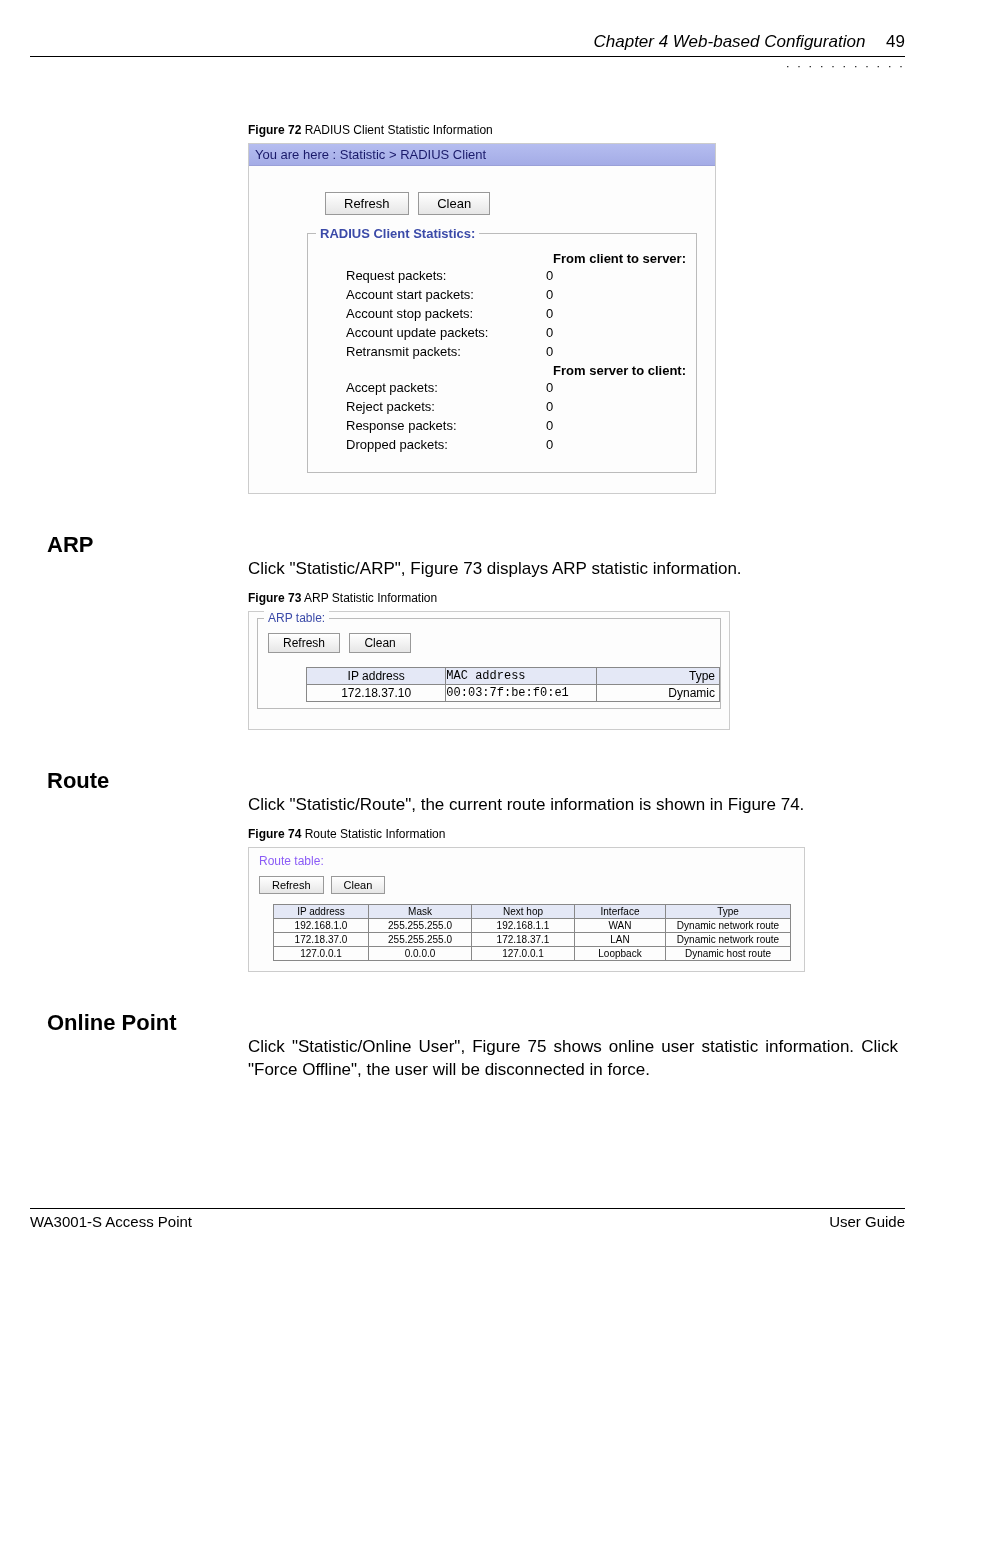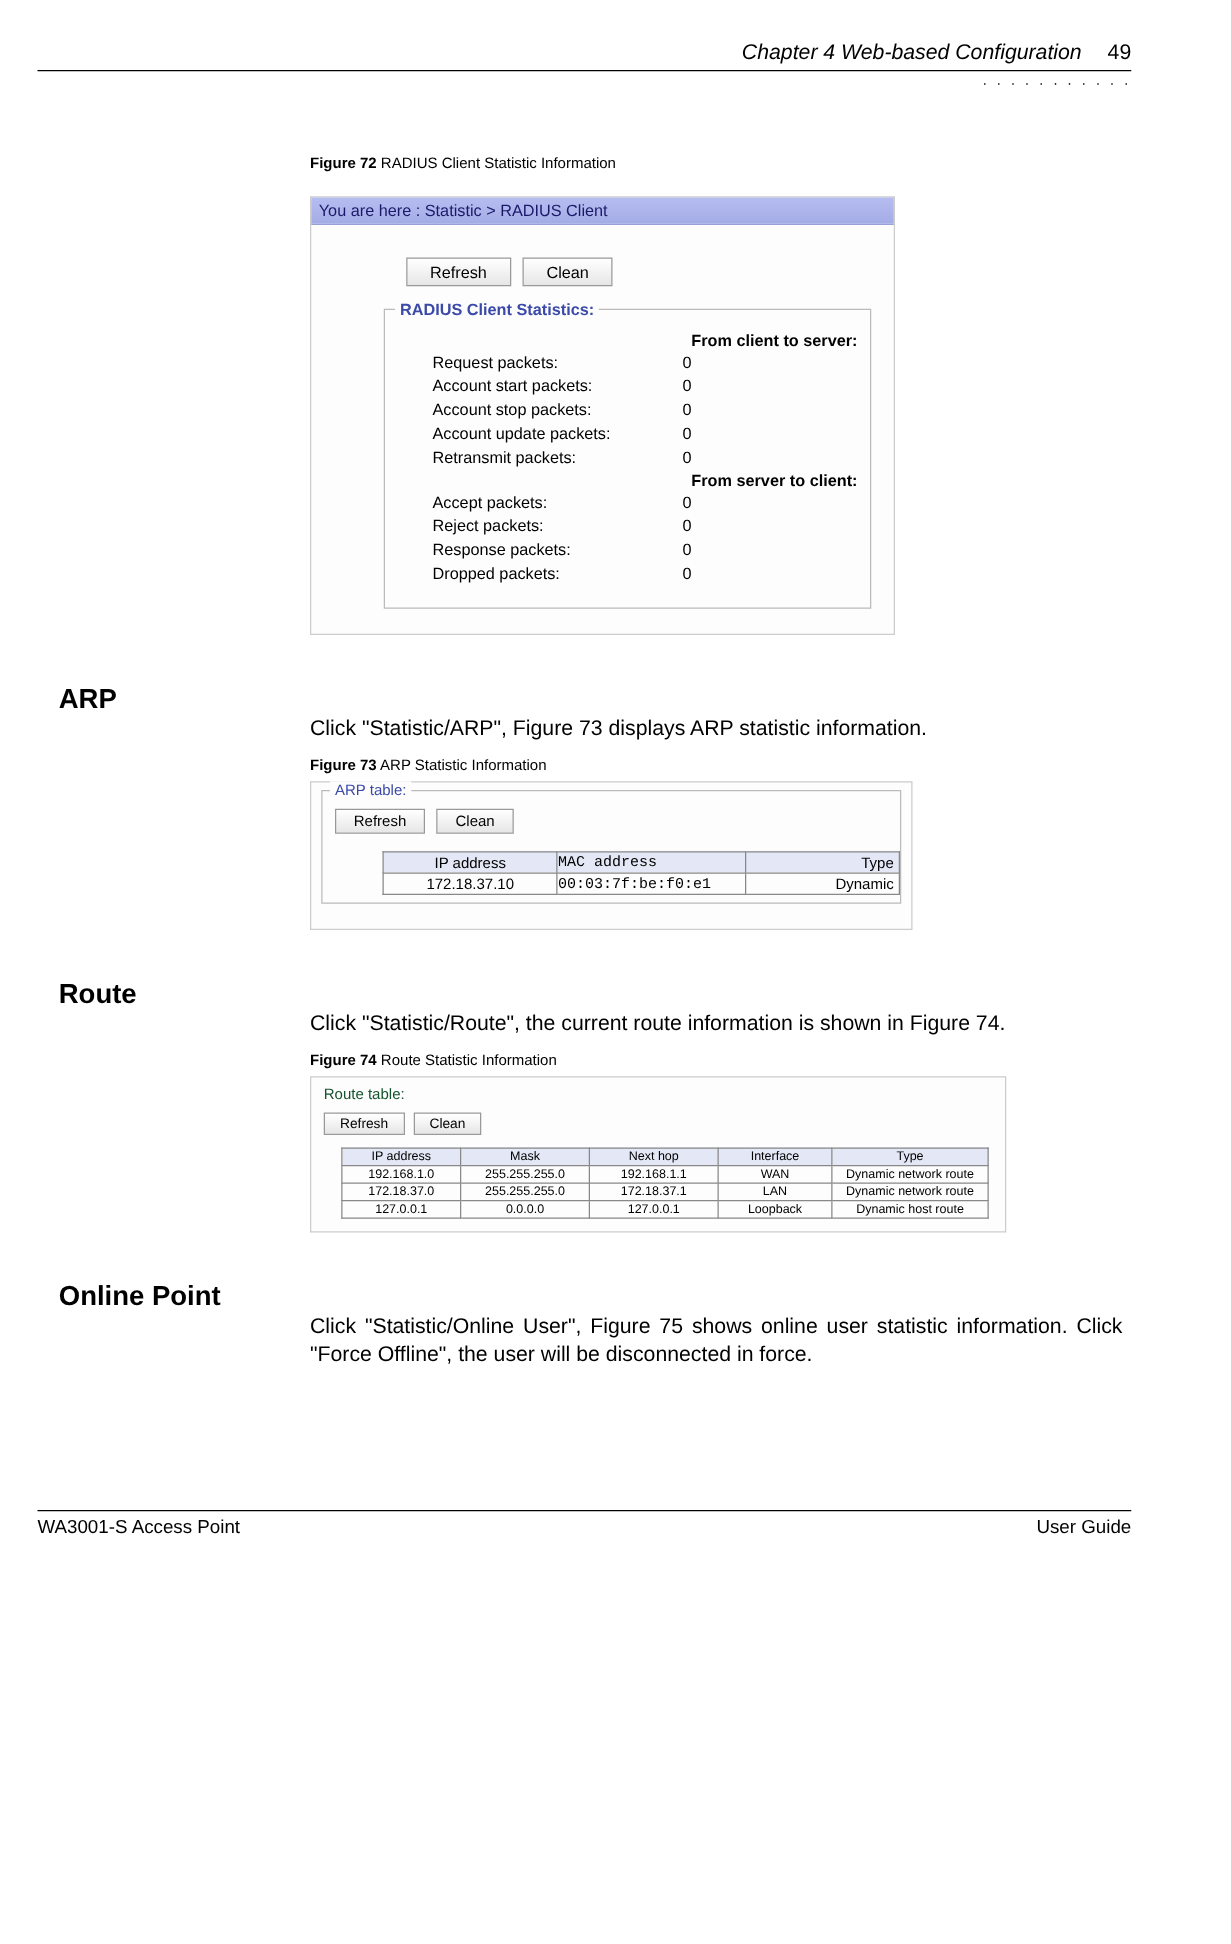--- a/index.html
+++ b/index.html
@@ -55,21 +55,21 @@
     font-size: 17px;
     line-height: 1.35;
   }
   .body-text.justify { text-align: justify; }
 
   
   .fig72 {
     width: 466px;
     border: 1px solid #ccc;
     background: #fdfdfd;
-    margin-top: 20px;
+    margin-top: 6px;
     margin-bottom: 8px;
     font-size: 13px;
   }
   .fig72 .crumb {
     background: linear-gradient(#b5bdf0, #a4ace6);
     color: #1a1a6a;
     padding: 3px 6px;
     font-size: 13px;
     border-bottom: 1px solid #9aa0d8;
   }
@@ -144,21 +144,21 @@
   
   .fig74 {
     width: 555px;
     border: 1px solid #ccc;
     background: #fdfdfd;
     margin-top: 6px;
     font-size: 11px;
     padding-bottom: 10px;
   }
   .fig74 .legend {
-    color: #14532d;
+    color: #8b5cf6;
     display: block;
     padding: 6px 0 0 10px;
     font-size: 12px;
   }
   .fig74 .btnrow { padding: 8px 0 10px 10px; }
   .fig74 .sbtn {
     display: inline-block;
     border: 1px solid #999;
     background: linear-gradient(#fff, #e6e6e6);
     padding: 2px 12px;

